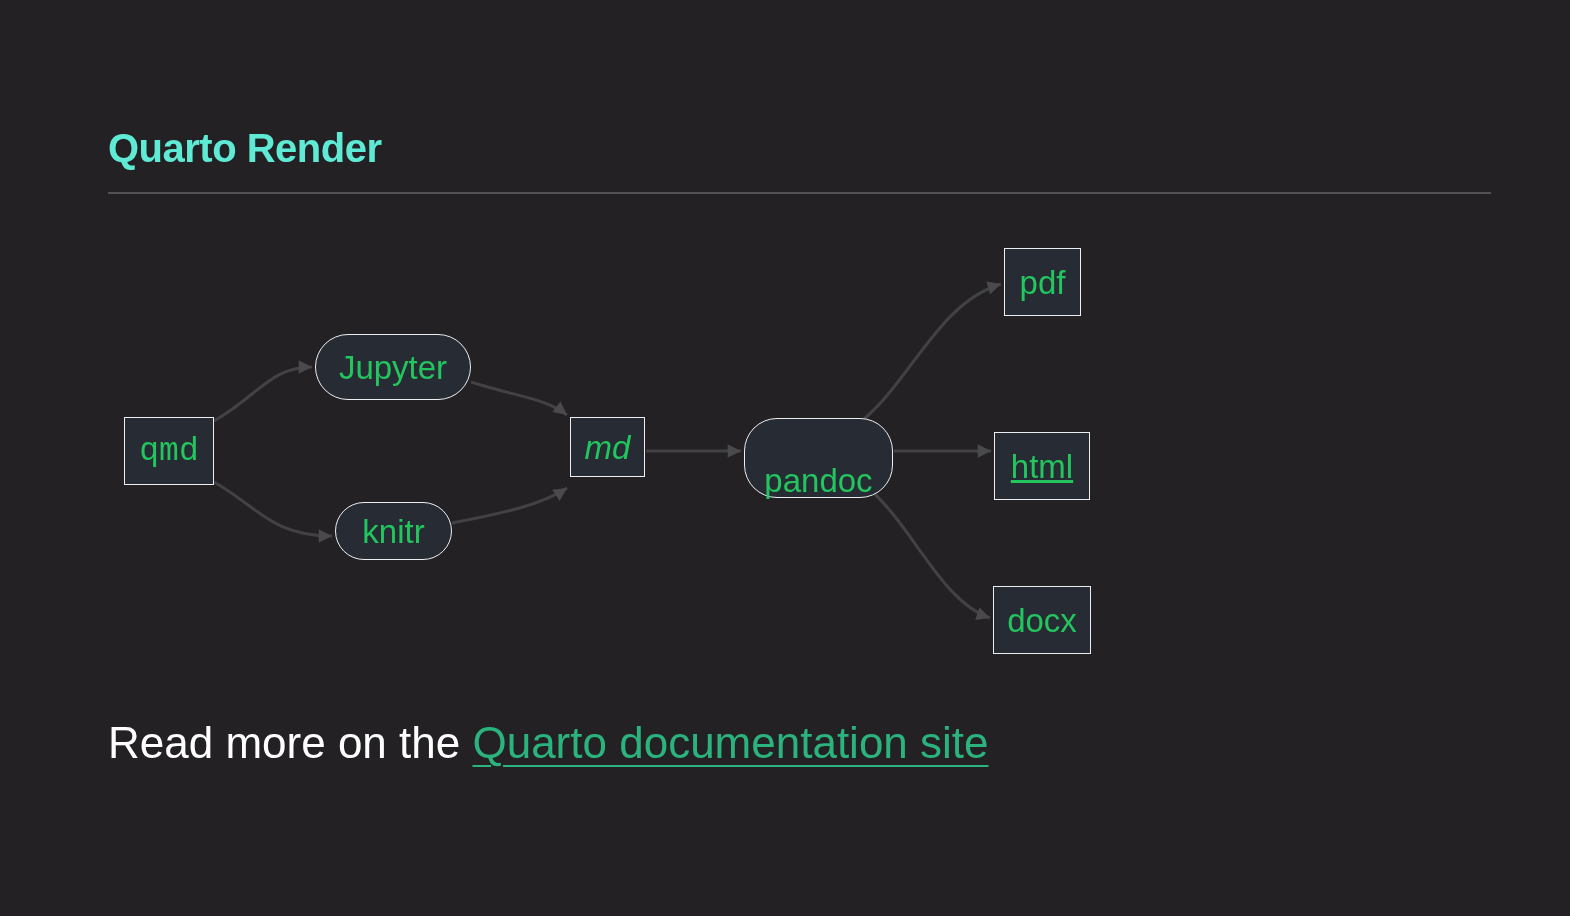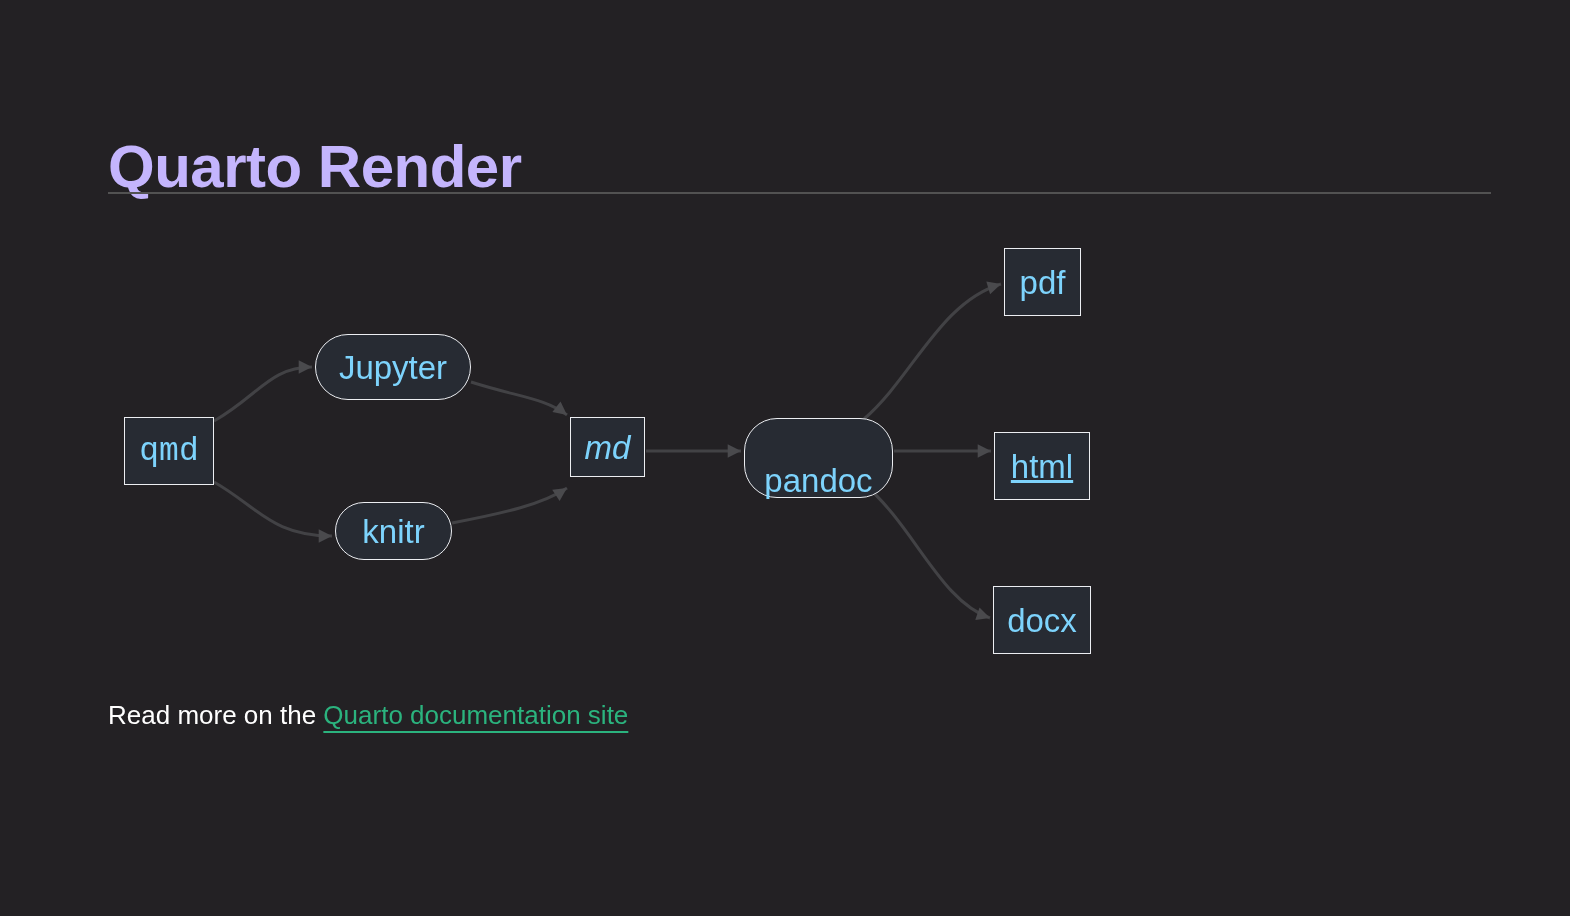--- a/index.html
+++ b/index.html
@@ -12,25 +12,25 @@
     position: relative;
     width: 1570px;
     height: 916px;
     background: #232124;
     overflow: hidden;
   }
   
   #page-title {
     position: absolute;
     left: 108px;
-    top: 89px;
-    font-size: 60px;
+    top: 96px;
+    font-size: 40px;
     font-weight: 600;
     letter-spacing: -0.5px;
-    color: #c4b5fd;
+    color: #5eead4;
     line-height: 1.25;
     white-space: nowrap;
   }
   #title-rule {
     position: absolute;
     left: 108px;
     top: 192px;
     width: 1383px;
     height: 0;
     border: none;
@@ -47,40 +47,40 @@
     pointer-events: none;
   }
   .node {
     position: absolute;
     box-sizing: border-box;
     display: flex;
     align-items: center;
     justify-content: center;
     background: #272b33;
     border: 1.7px solid #eceef2;
-    color: #7dd3fc;
+    color: #22c55e;
     font-size: 33px;
     line-height: 1;
     white-space: nowrap;
   }
   .node.stadium { border-radius: 33px; }
   #node-qmd     { left: 124px;  top: 417px; width: 90px;  height: 68px; font-family: Liberation Mono, monospace; }
   #node-jupyter { left: 315px;  top: 334px; width: 156px; height: 66px; }
   #node-knitr   { left: 335px;  top: 502px; width: 117px; height: 58px; }
   #node-md      { left: 570px;  top: 417px; width: 75px;  height: 60px; font-style: italic; }
   #node-pandoc  { left: 744px;  top: 418px; width: 149px; height: 80px; align-items: flex-end; }
   #node-pdf     { left: 1004px; top: 248px; width: 77px;  height: 68px; }
   #node-html    { left: 994px;  top: 432px; width: 96px;  height: 68px; text-decoration: underline; }
   #node-docx    { left: 993px;  top: 586px; width: 98px;  height: 68px; }
   
   #footer-line {
     position: absolute;
     left: 108px;
     top: 674px;
-    font-size: 26px;
+    font-size: 44px;
     font-weight: 500;
     color: #ffffff;
     white-space: nowrap;
   }
   #footer-line a {
     color: #2bb37e;
     text-decoration: underline;
     text-decoration-thickness: 2px;
     text-underline-offset: 7px;
     cursor: pointer;

